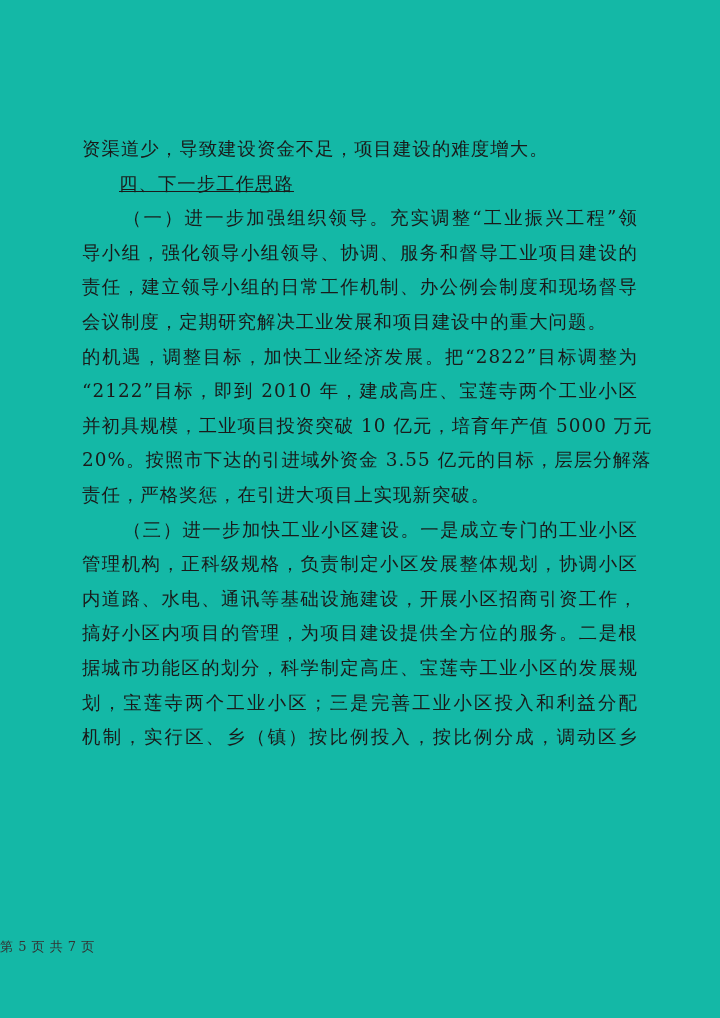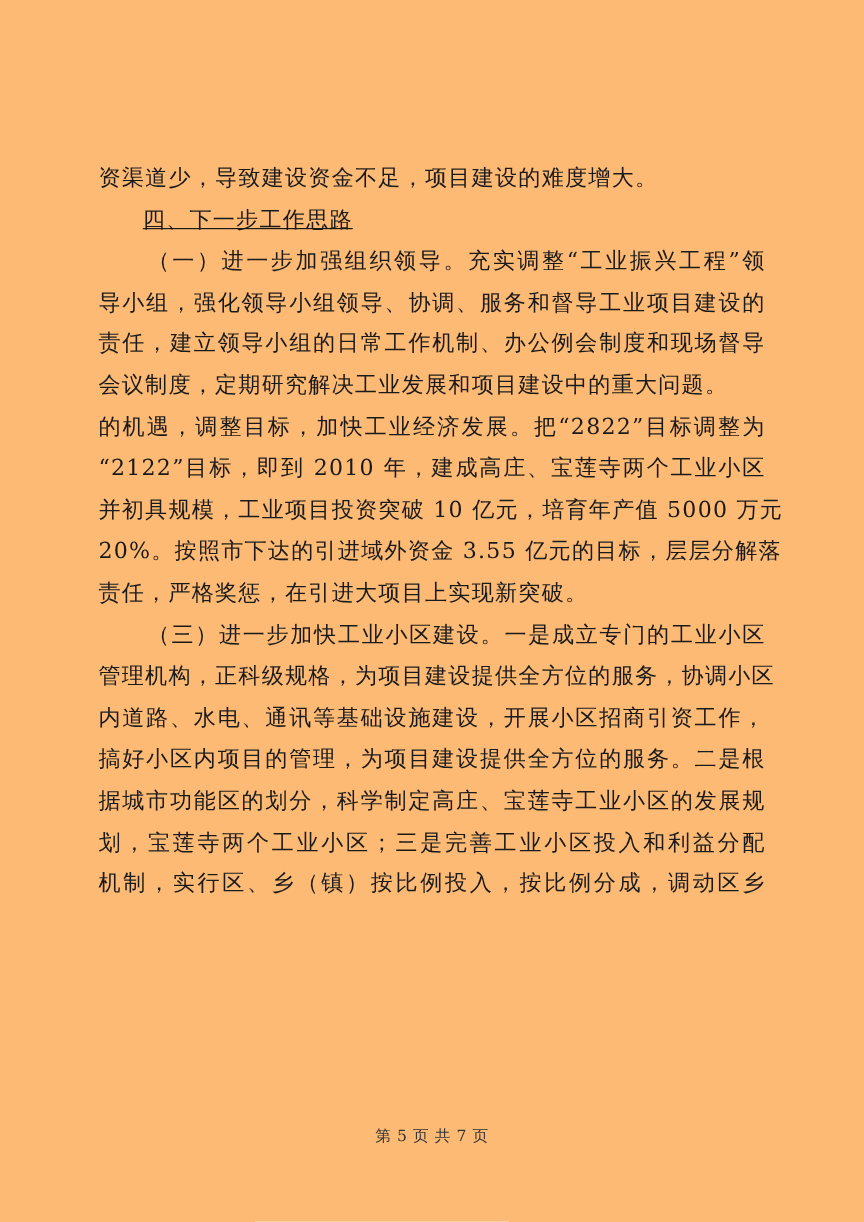--- a/index.html
+++ b/index.html
@@ -13,21 +13,21 @@
       position: relative;
       overflow: hidden;
       font-family: "DejaVu Serif", "Liberation Serif", serif;
       color: #1a1a1a;
     }
     .page {
       position: absolute;
       left: 0; top: 0;
       width: 720px;
       height: 1018px;
-      background: #fdba74;
+      background: #14b8a6;
     }
     .content {
       position: absolute;
       left: 82px;
       top: 132px;
       width: 556px;
     }
     .line {
       height: 34.6px;
       line-height: 34.6px;
@@ -46,21 +46,21 @@
     }
     .line.indent2 {
       padding-left: 37px;
       text-decoration: underline;
     }
     .footer {
       position: absolute;
       left: 0;
       width: 720px;
       top: 938px;
-      text-align: center;
+      text-align: left;
       font-size: 13px;
       color: #333333;
       font-family: "DejaVu Serif", "Liberation Serif", serif;
       letter-spacing: 0.5px;
     }
   </style>
 </head>
 <body>
 
 <div class="page">
@@ -70,21 +70,21 @@
     <div class="line indent">（一）进一步加强组织领导。充实调整“工业振兴工程”领</div>
     <div class="line">导小组，强化领导小组领导、协调、服务和督导工业项目建设的</div>
     <div class="line">责任，建立领导小组的日常工作机制、办公例会制度和现场督导</div>
     <div class="line last">会议制度，定期研究解决工业发展和项目建设中的重大问题。</div>
     <div class="line">的机遇，调整目标，加快工业经济发展。把“2822”目标调整为</div>
     <div class="line">“2122”目标，即到 2010 年，建成高庄、宝莲寺两个工业小区</div>
     <div class="line">并初具规模，工业项目投资突破 10 亿元，培育年产值 5000 万元</div>
     <div class="line">20%。按照市下达的引进域外资金 3.55 亿元的目标，层层分解落</div>
     <div class="line last">责任，严格奖惩，在引进大项目上实现新突破。</div>
     <div class="line indent">（三）进一步加快工业小区建设。一是成立专门的工业小区</div>
-    <div class="line">管理机构，正科级规格，为项目建设提供全方位的服务，协调小区</div>
+    <div class="line">管理机构，正科级规格，负责制定小区发展整体规划，协调小区</div>
     <div class="line">内道路、水电、通讯等基础设施建设，开展小区招商引资工作，</div>
     <div class="line">搞好小区内项目的管理，为项目建设提供全方位的服务。二是根</div>
     <div class="line">据城市功能区的划分，科学制定高庄、宝莲寺工业小区的发展规</div>
     <div class="line">划，宝莲寺两个工业小区；三是完善工业小区投入和利益分配</div>
     <div class="line">机制，实行区、乡（镇）按比例投入，按比例分成，调动区乡</div>
   </div>
 
   <div class="footer">第 5 页  共 7 页</div>
 </div>
 

